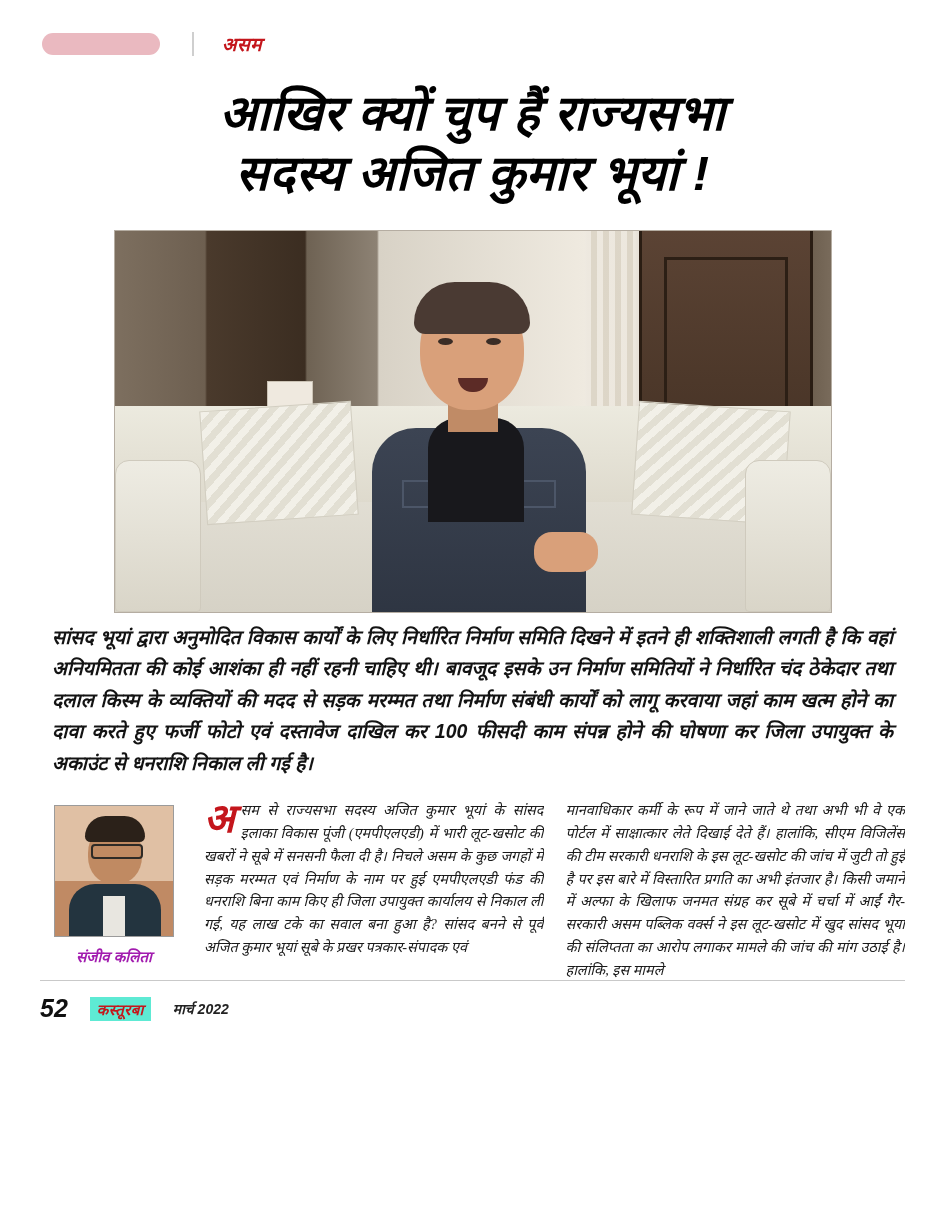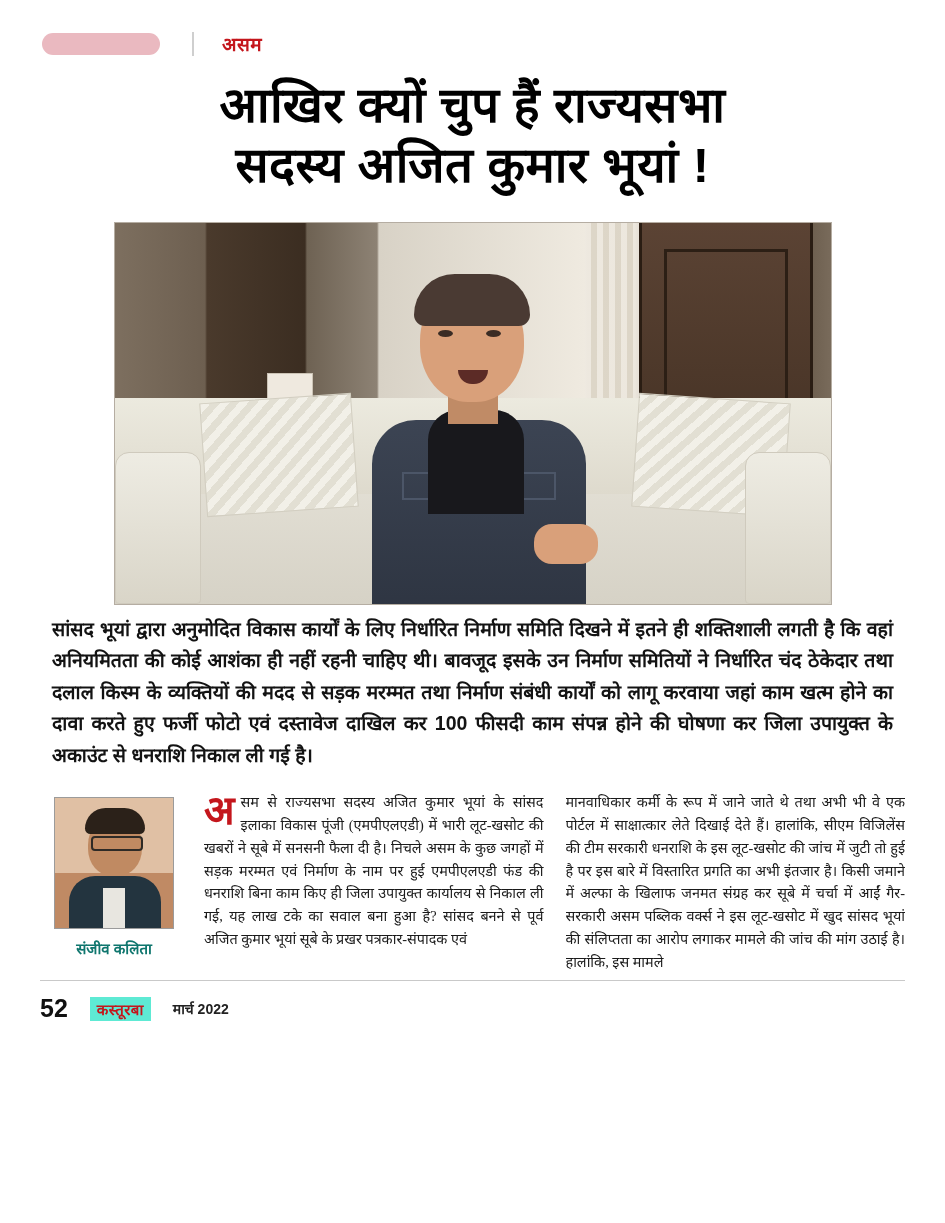--- a/index.html
+++ b/index.html
@@ -14,20 +14,21 @@
     color: #111;
     position: relative;
     overflow: hidden;
   }
   .page {
     position: relative;
     width: 945px;
     height: 1053px;
     box-sizing: border-box;
     padding: 0 40px;
+    font-style: italic;
   }
 
   
   .header {
     display: flex;
     align-items: center;
     height: 60px;
     padding-top: 28px;
     box-sizing: border-box;
   }
@@ -62,21 +63,21 @@
     margin-top: 14px;
     letter-spacing: .2px;
   }
   .headline {
     text-align: center;
     font-family: "Liberation Sans", sans-serif;
     font-weight: bold;
     font-size: 49px;
     line-height: 1.22;
     color: #000;
-    margin-top: 16px;
+    margin-top: 24px;
     letter-spacing: .4px;
   }
 
   
   .photo-wrap {
     margin: 26px auto 0;
     width: 718px;
     height: 383px;
     position: relative;
     overflow: hidden;
@@ -236,21 +237,21 @@
   }
   .a-shirt {
     position:absolute; left:48px; bottom:0; width:22px; height:40px;
     background:#e8e6e0;
   }
   .author-name {
     margin-top: 9px;
     font-family: "Liberation Sans", sans-serif;
     font-weight: bold;
     font-size: 15px;
-    color: #0f766e;
+    color: #a21caf;
   }
   .cols {
     display: flex;
     flex: 1;
     gap: 22px;
   }
   .col {
     flex: 1;
     font-size: 14.4px;
     line-height: 1.58;

